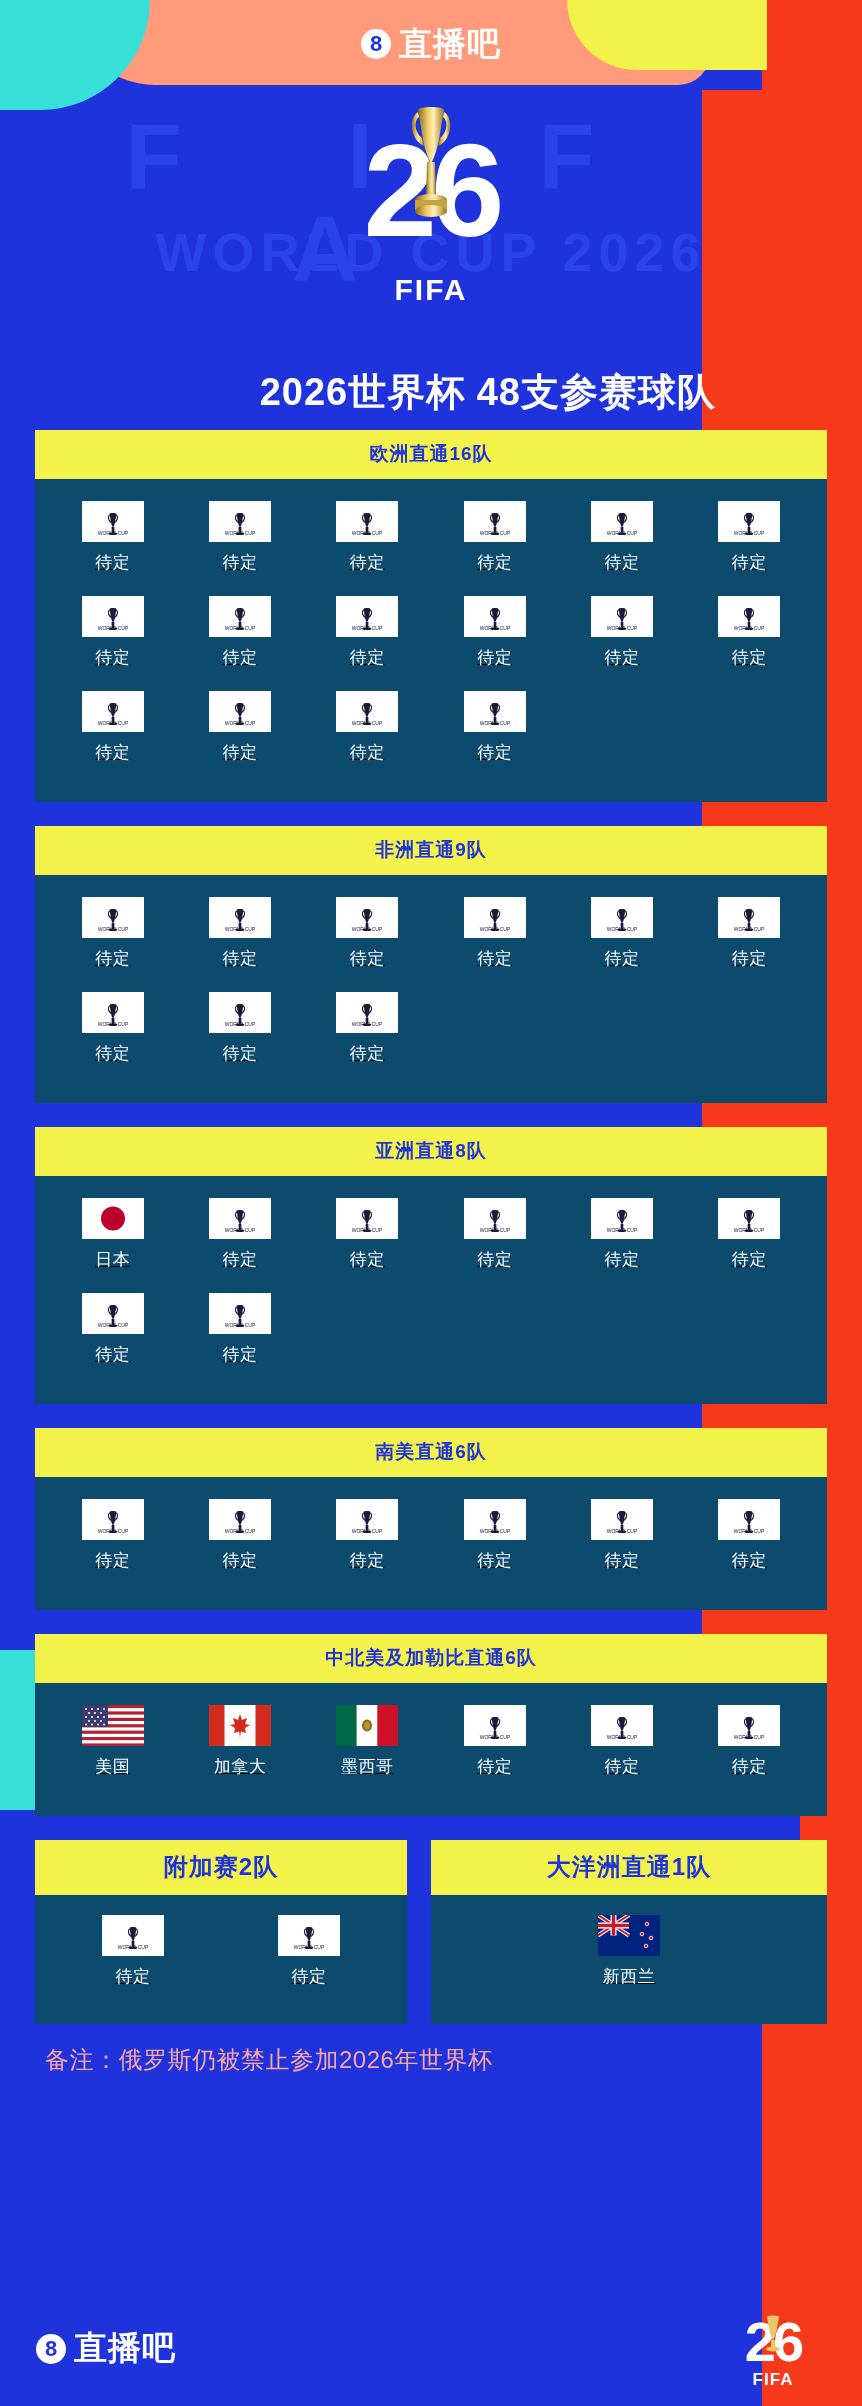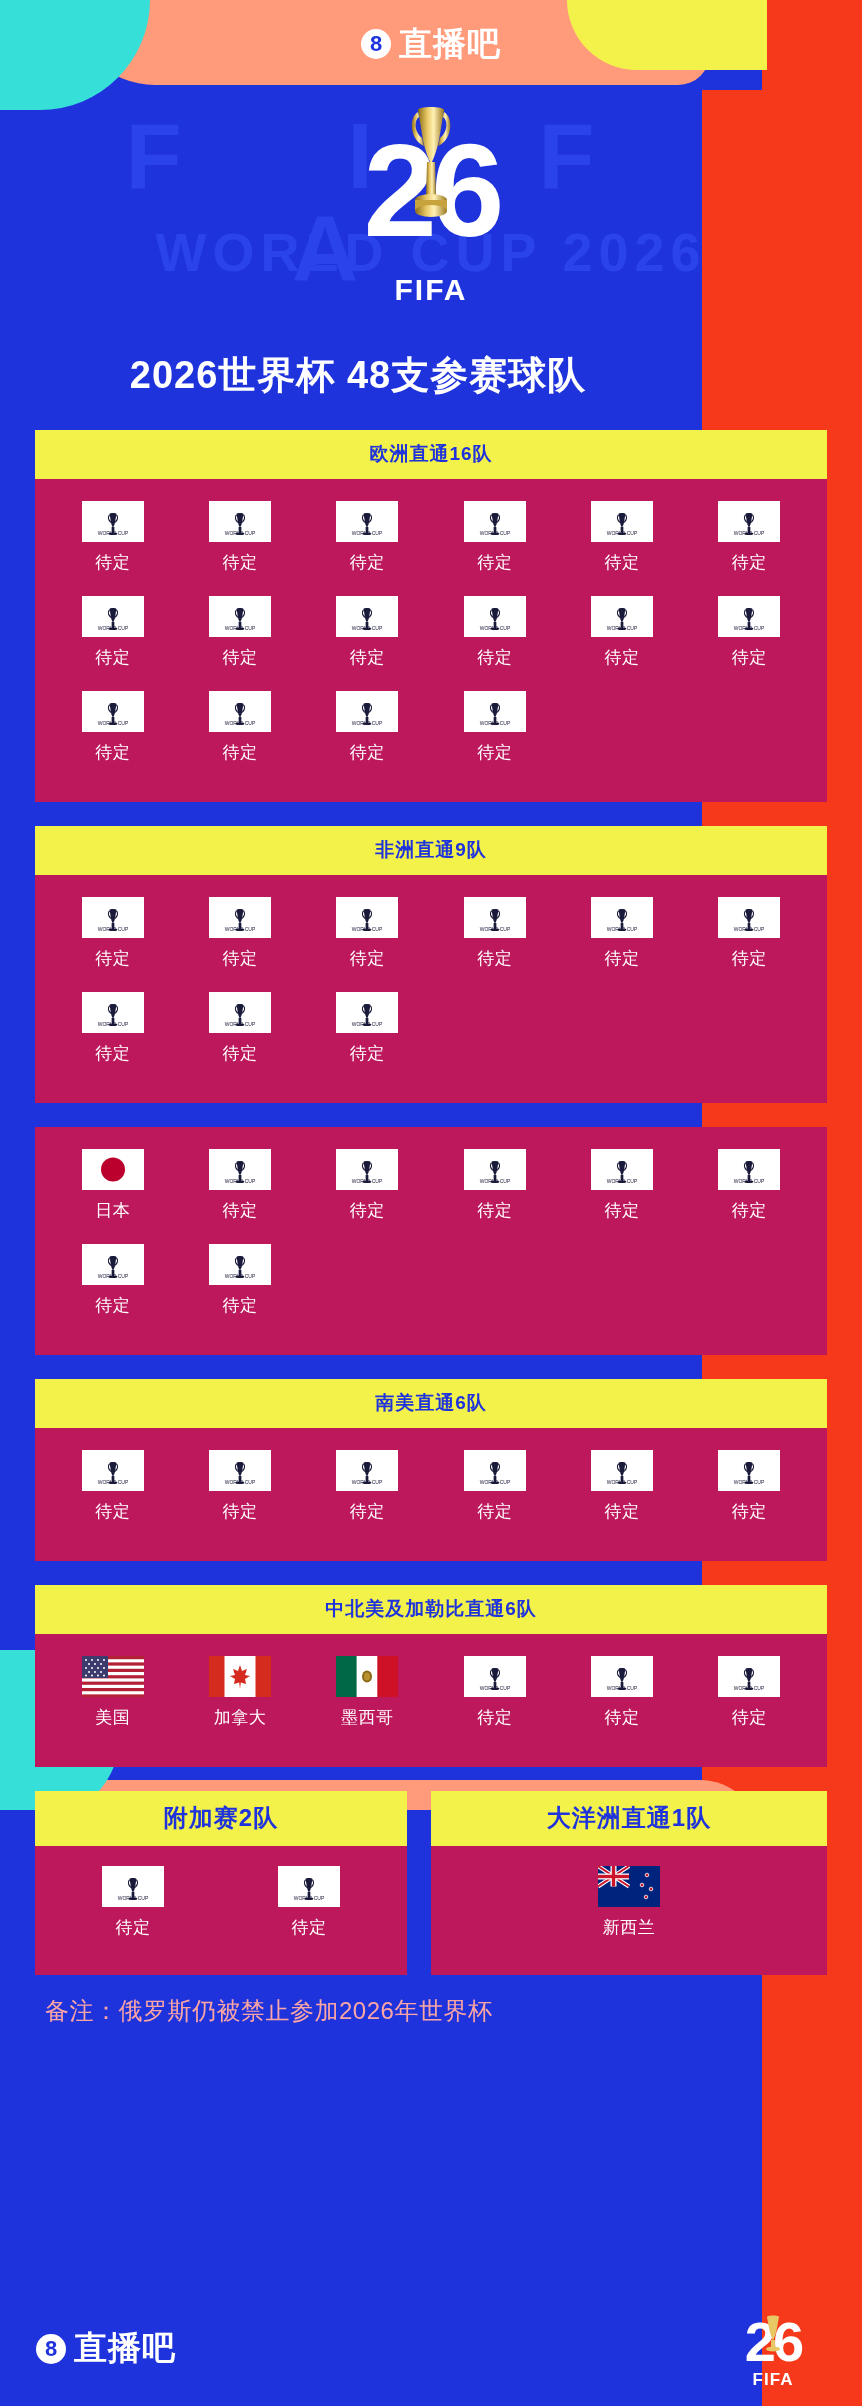--- a/index.html
+++ b/index.html
@@ -210,24 +210,24 @@
     position: absolute;
     left: 50%;
     top: 6px;
     transform: translateX(-50%);
     width: 54px;
     height: 130px;
   }
 
   .main-title {
     position: absolute;
-    top: 350px;
+    top: 367px;
     left: 0;
     width: 716px;
-    text-align: center;
+    text-align: right;
     color: #ffffff;
     font-size: 38px;
     font-weight: bold;
     letter-spacing: 1px;
     z-index: 6;
   }
 
   
   .sections {
     position: absolute;
@@ -242,22 +242,23 @@
   .section-head {
     background: #f2f24a;
     color: #1f33dd;
     font-size: 19px;
     font-weight: bold;
     text-align: center;
     padding: 11px 0 12px 0;
     letter-spacing: 1px;
   }
   .section-body {
-    background: #be185d;
+    background: #0c4a6e;
     padding: 22px 14px 16px 14px;
+    text-decoration: underline;
   }
   .grid {
     display: flex;
     flex-wrap: wrap;
   }
   .team {
     width: 16.666%;
     box-sizing: border-box;
     text-align: center;
     margin-bottom: 22px;
@@ -736,20 +737,21 @@
                     <ellipse cx="0" cy="36" rx="13" ry="4" fill="#1a1a3a"></ellipse>
                   </g>
                   <text x="31" y="34" font-size="5" text-anchor="middle" fill="#1a1a3a" font-family="Liberation Sans, sans-serif">WORLD CUP</text>
                 </svg>
               </span><span class="team-name">待定</span></div>
         </div>
       </div>
     </div>
 
     <div class="section">
+      <div class="section-head">亚洲直通8队</div>
       <div class="section-body">
         <div class="grid">
           <div class="team"><span class="flag">
                 <svg viewBox="0 0 62 41" width="62" height="41">
                   <rect width="62" height="41" fill="#fff"></rect>
                   <circle cx="31" cy="20.5" r="12" fill="#bc002d"></circle>
                 </svg>
               </span><span class="team-name">日本</span></div>
           <div class="team"><span class="flag">
                 <svg viewBox="0 0 62 41" width="62" height="41">

